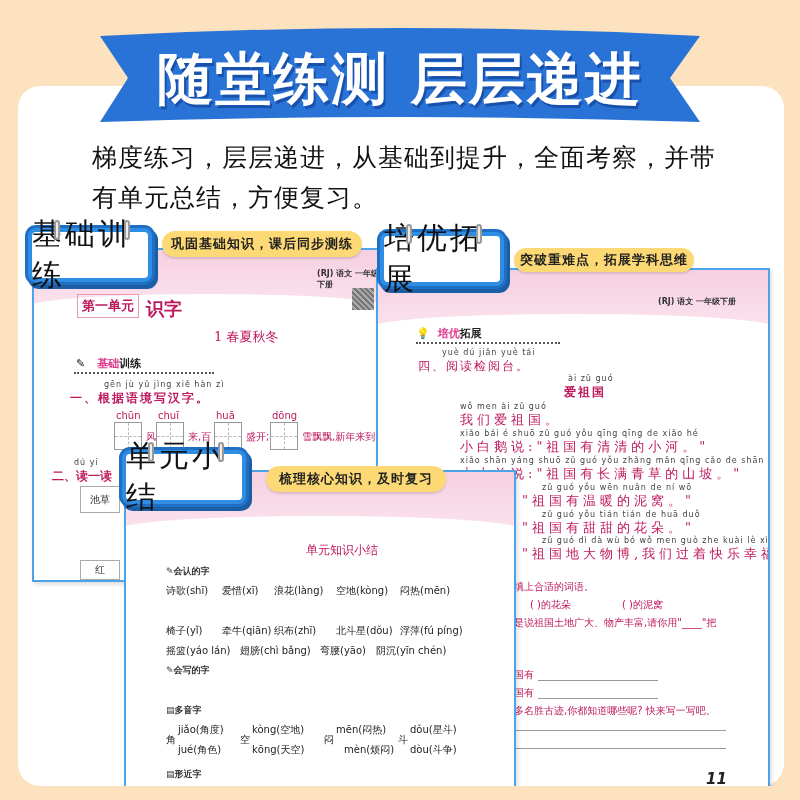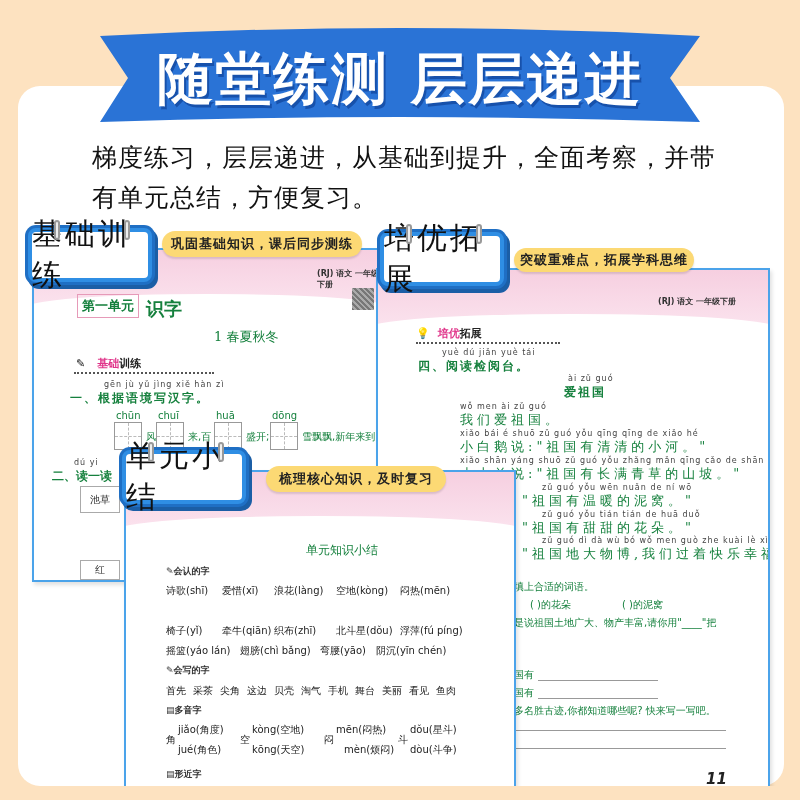--- a/index.html
+++ b/index.html
@@ -10,21 +10,21 @@
 .banner svg{position:absolute;left:0;top:0}
 .banner-title{position:absolute;left:0;top:0;width:100%;height:100%;display:flex;align-items:center;justify-content:center;font-size:56px;font-weight:bold;color:#fff;letter-spacing:2px;text-shadow:2px 3px 0 rgba(0,40,120,.45);padding-top:4px}
 .desc{position:absolute;left:92px;top:138px;width:640px;font-size:25px;line-height:40px;color:#111;letter-spacing:1px}
 .page{position:absolute;background:#fff;border:2px solid #4ba3ea;overflow:hidden;box-shadow:2px 3px 4px rgba(0,0,0,.12)}
 .pink-top{position:absolute;left:0;top:0;width:100%;height:58px;background:linear-gradient(#f6cfe0,#fbe3ee)}
 .pink-top:after{content:"";position:absolute;left:-10px;right:-10px;bottom:-14px;height:28px;background:#fff;border-radius:50% 50% 0 0}
 .tag{position:absolute;background:#fff;border:4px solid #2f8ee4;border-radius:8px;box-shadow:0 0 0 3px #1f6fc4, 3px 4px 0 3px #1b5ea6;display:flex;align-items:center;justify-content:center;font-size:30px;color:#111;letter-spacing:3px}
 .ring{position:absolute;top:-12px;width:6px;height:20px;border:2px solid #999;border-radius:4px;background:#eee}
 .pill{position:absolute;background:#fcd974;border-radius:16px;font-size:13px;font-weight:bold;color:#222;display:flex;align-items:center;justify-content:center;letter-spacing:1px;box-shadow:0 2px 2px rgba(0,0,0,.12)}
 .hdr-right{position:absolute;font-size:8px;color:#333;font-weight:bold}
-.t{position:absolute;white-space:nowrap;color:#15803d}
+.t{position:absolute;white-space:nowrap;color:#be185d}
 .py{font-size:8px;color:#444;letter-spacing:1px}
 .cn{font-size:13px;letter-spacing:4px;font-family:"DejaVu Serif",serif}
 .section-bar{position:absolute;font-size:11px;font-weight:bold}
 .section-bar .pink{color:#e0358a}
 .dotline{position:absolute;border-bottom:2px dotted #555}
 .box{position:absolute;width:28px;height:28px;border:1px solid #999}
 .box:before{content:"";position:absolute;left:50%;top:0;bottom:0;border-left:1px dashed #bbb}
 .box:after{content:"";position:absolute;top:50%;left:0;right:0;border-top:1px dashed #bbb}
 .rect{position:absolute;border:1px solid #aaa;font-size:10px;display:flex;align-items:center;justify-content:center;color:#333}
 .line{position:absolute;border-bottom:1px solid #999}
@@ -87,21 +87,21 @@
 <div class="pill" style="left:162px;top:231px;width:200px;height:26px">巩固基础知识，课后同步测练</div>
 
 <div class="page" style="left:376px;top:268px;width:394px;height:520px">
   <div class="pink-top"></div>
   <div class="hdr-right" style="left:280px;top:26px">(RJ) 语文 一年级下册</div>
   <div class="section-bar" style="left:56px;top:56px">
     <span style="margin-left:-18px;margin-right:8px">💡</span><span class="pink">培优</span><span>拓展</span>
   </div>
   <div class="dotline" style="left:38px;top:72px;width:144px"></div>
   <div class="t py" style="left:64px;top:78px">yuè dú jiǎn yuè tái</div>
-  <div class="t" style="left:40px;top:88px;font-size:12px;font-weight:bold;letter-spacing:2px">四、阅读检阅台。</div>
+  <div class="t" style="left:40px;top:88px;font-size:12px;font-weight:normal;letter-spacing:2px">四、阅读检阅台。</div>
   <div class="t py" style="left:190px;top:104px">ài zǔ guó</div>
   <div class="t" style="left:186px;top:114px;font-size:12px;font-weight:bold;letter-spacing:2px">爱祖国</div>
 
   <div class="t py" style="left:82px;top:132px">wǒ men ài zǔ guó</div>
   <div class="t cn" style="left:82px;top:141px">我们爱祖国。</div>
   <div class="t py" style="left:82px;top:159px">xiǎo bái é shuō    zǔ guó yǒu qīng qīng de xiǎo hé</div>
   <div class="t cn" style="left:82px;top:168px">小白鹅说:"祖国有清清的小河。"</div>
   <div class="t py" style="left:82px;top:186px">xiǎo shān yáng shuō    zǔ guó yǒu zhǎng mǎn qīng cǎo de shān pō</div>
   <div class="t cn" style="left:82px;top:195px">小山羊说:"祖国有长满青草的山坡。"</div>
   <div class="t py" style="left:164px;top:213px">zǔ guó yǒu wēn nuǎn de  ní wō</div>
@@ -140,23 +140,20 @@
     <span style="width:56px">诗歌(shī)</span><span style="width:52px">爱惜(xī)</span><span style="width:62px">浪花(làng)</span><span style="width:64px">空地(kòng)</span><span>闷热(mēn)</span>
   </div>
   <div class="row" style="left:40px;top:152px">
     <span style="width:56px">椅子(yǐ)</span><span style="width:52px">牵牛(qiān)</span><span style="width:62px">织布(zhī)</span><span style="width:64px">北斗星(dǒu)</span><span>浮萍(fú píng)</span>
   </div>
   <div class="row" style="left:40px;top:172px">
     <span style="width:74px">摇篮(yáo lán)</span><span style="width:80px">翅膀(chì bǎng)</span><span style="width:56px">弯腰(yāo)</span><span>阴沉(yīn chén)</span>
   </div>
 
   <div class="subhead" style="left:40px;top:192px"><span>✎</span><span>会写的字</span></div>
-  <div class="row" style="left:40px;top:212px;word-spacing:0">
-    <span style="width:27px">首先</span><span style="width:27px">采茶</span><span style="width:27px">尖角</span><span style="width:27px">这边</span><span style="width:27px">贝壳</span><span style="width:27px">淘气</span><span style="width:27px">手机</span><span style="width:27px">舞台</span><span style="width:27px">美丽</span><span style="width:27px">看见</span><span>鱼肉</span>
-  </div>
 
   <div class="subhead" style="left:40px;top:232px"><span>▤</span><span>多音字</span></div>
   <div class="brace" style="left:40px;top:248px">
     <span style="position:absolute;top:10px">角</span>
     <span style="position:absolute;left:12px;top:0">jiǎo(角度)</span>
     <span style="position:absolute;left:12px;top:20px">jué(角色)</span>
   </div>
   <div class="brace" style="left:114px;top:248px">
     <span style="position:absolute;top:10px">空</span>
     <span style="position:absolute;left:12px;top:0">kòng(空地)</span>

